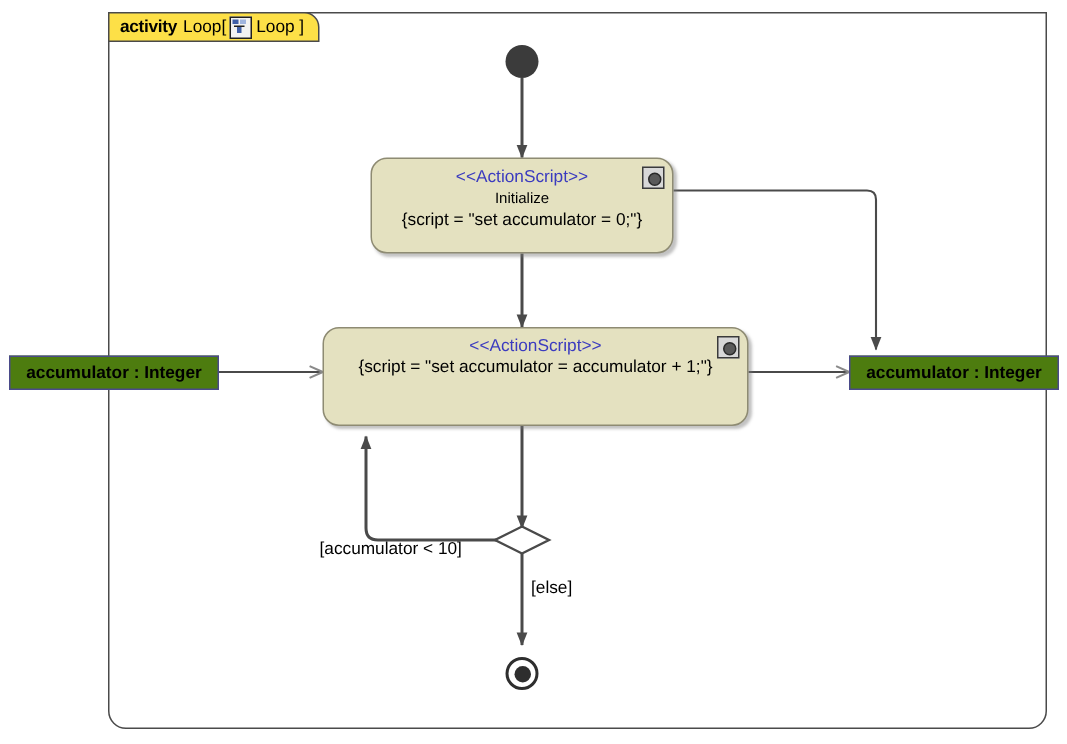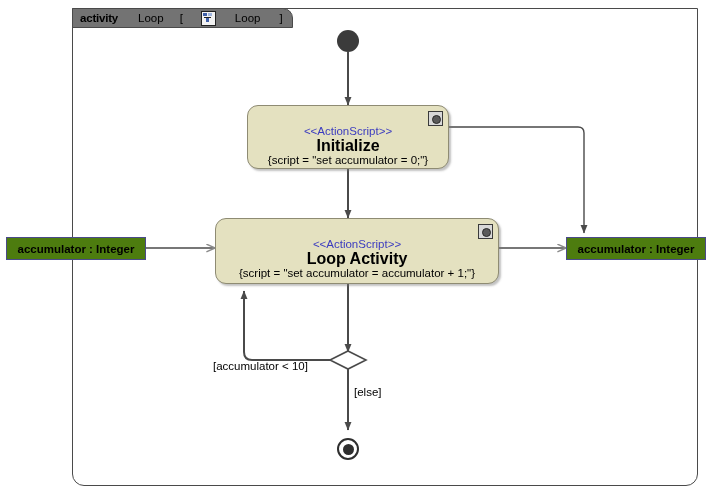--- a/index.html
+++ b/index.html
@@ -12,22 +12,22 @@
 
   
   .frame{
     position:absolute;left:72px;top:8px;width:626px;height:478px;
     border:1px solid #4a4a4a;border-radius:0 0 12px 12px;
     background:transparent;box-sizing:border-box;
   }
   .frame-tab{
     position:absolute;left:72px;top:8px;height:20px;
     border:1px solid #4a4a4a;border-bottom:1px solid #4a4a4a;
-    border-radius:0 10px 0 0;background:#737373;
-    display:flex;align-items:center;gap:16px;
+    border-radius:0 10px 0 0;background:#fde047;
+    display:flex;align-items:center;gap:0px;
     padding:0 9px 0 7px;box-sizing:border-box;
     font-size:11.5px;color:#000;white-space:nowrap;z-index:5;justify-content:space-between;
   }
   .frame-tab .kw{font-weight:bold;letter-spacing:-0.2px;}
   .frame-tab .nm{margin-left:4px;}
   .tab-icon{
     display:inline-block;width:13px;height:13px;margin:0 3px 0 2px;
     border:1px solid #202020;background:#f2f2f2;position:relative;vertical-align:middle;
     flex:none;
   }
@@ -40,22 +40,22 @@
   
   svg.edges{position:absolute;left:0;top:0;width:711px;height:496px;overflow:visible;}
 
   
   .action{
     position:absolute;box-sizing:border-box;
     background:#e4e1c0;border:1px solid #8e8b73;border-radius:11px;
     box-shadow:2px 2px 2px rgba(120,120,120,0.45);
     text-align:center;color:#000;
   }
-  .stereo{color:#3b3bbf;font-size:11.5px;line-height:14px;margin-top:18px;}
-  .aname{font-weight:bold;font-size:16px;line-height:15px;}
+  .stereo{color:#3b3bbf;font-size:11.5px;line-height:14px;margin-top:5px;}
+  .aname{font-weight:normal;font-size:10px;line-height:15px;}
   .abody{font-size:11.5px;line-height:15px;}
   .gear{
     position:absolute;width:15px;height:15px;border:1px solid #3a3a3a;
     background:#d8d8d8;box-sizing:border-box;
   }
   .gear::after{
     content:"";position:absolute;left:3px;top:3px;width:7px;height:7px;
     border-radius:50%;background:#5a5a5a;border:1px solid #2a2a2a;
   }
 
@@ -139,21 +139,20 @@
   <div class="action" style="left:247px;top:105px;width:202px;height:64px;">
     <div class="gear" style="right:5px;top:5px;"></div>
     <div class="stereo">&lt;&lt;ActionScript&gt;&gt;</div>
     <div class="aname">Initialize</div>
     <div class="abody">{script = "set accumulator = 0;"}</div>
   </div>
 
   <div class="action" style="left:215px;top:218px;width:284px;height:66px;">
     <div class="gear" style="right:5px;top:5px;"></div>
     <div class="stereo">&lt;&lt;ActionScript&gt;&gt;</div>
-    <div class="aname">Loop Activity</div>
     <div class="abody">{script = "set accumulator = accumulator + 1;"}</div>
   </div>
 
   <div class="param" style="left:6px;top:237px;width:140px;height:23px;">
     <span>accumulator : Integer</span>
   </div>
 
   <div class="param" style="left:566px;top:237px;width:140px;height:23px;">
     <span>accumulator : Integer</span>
   </div>

